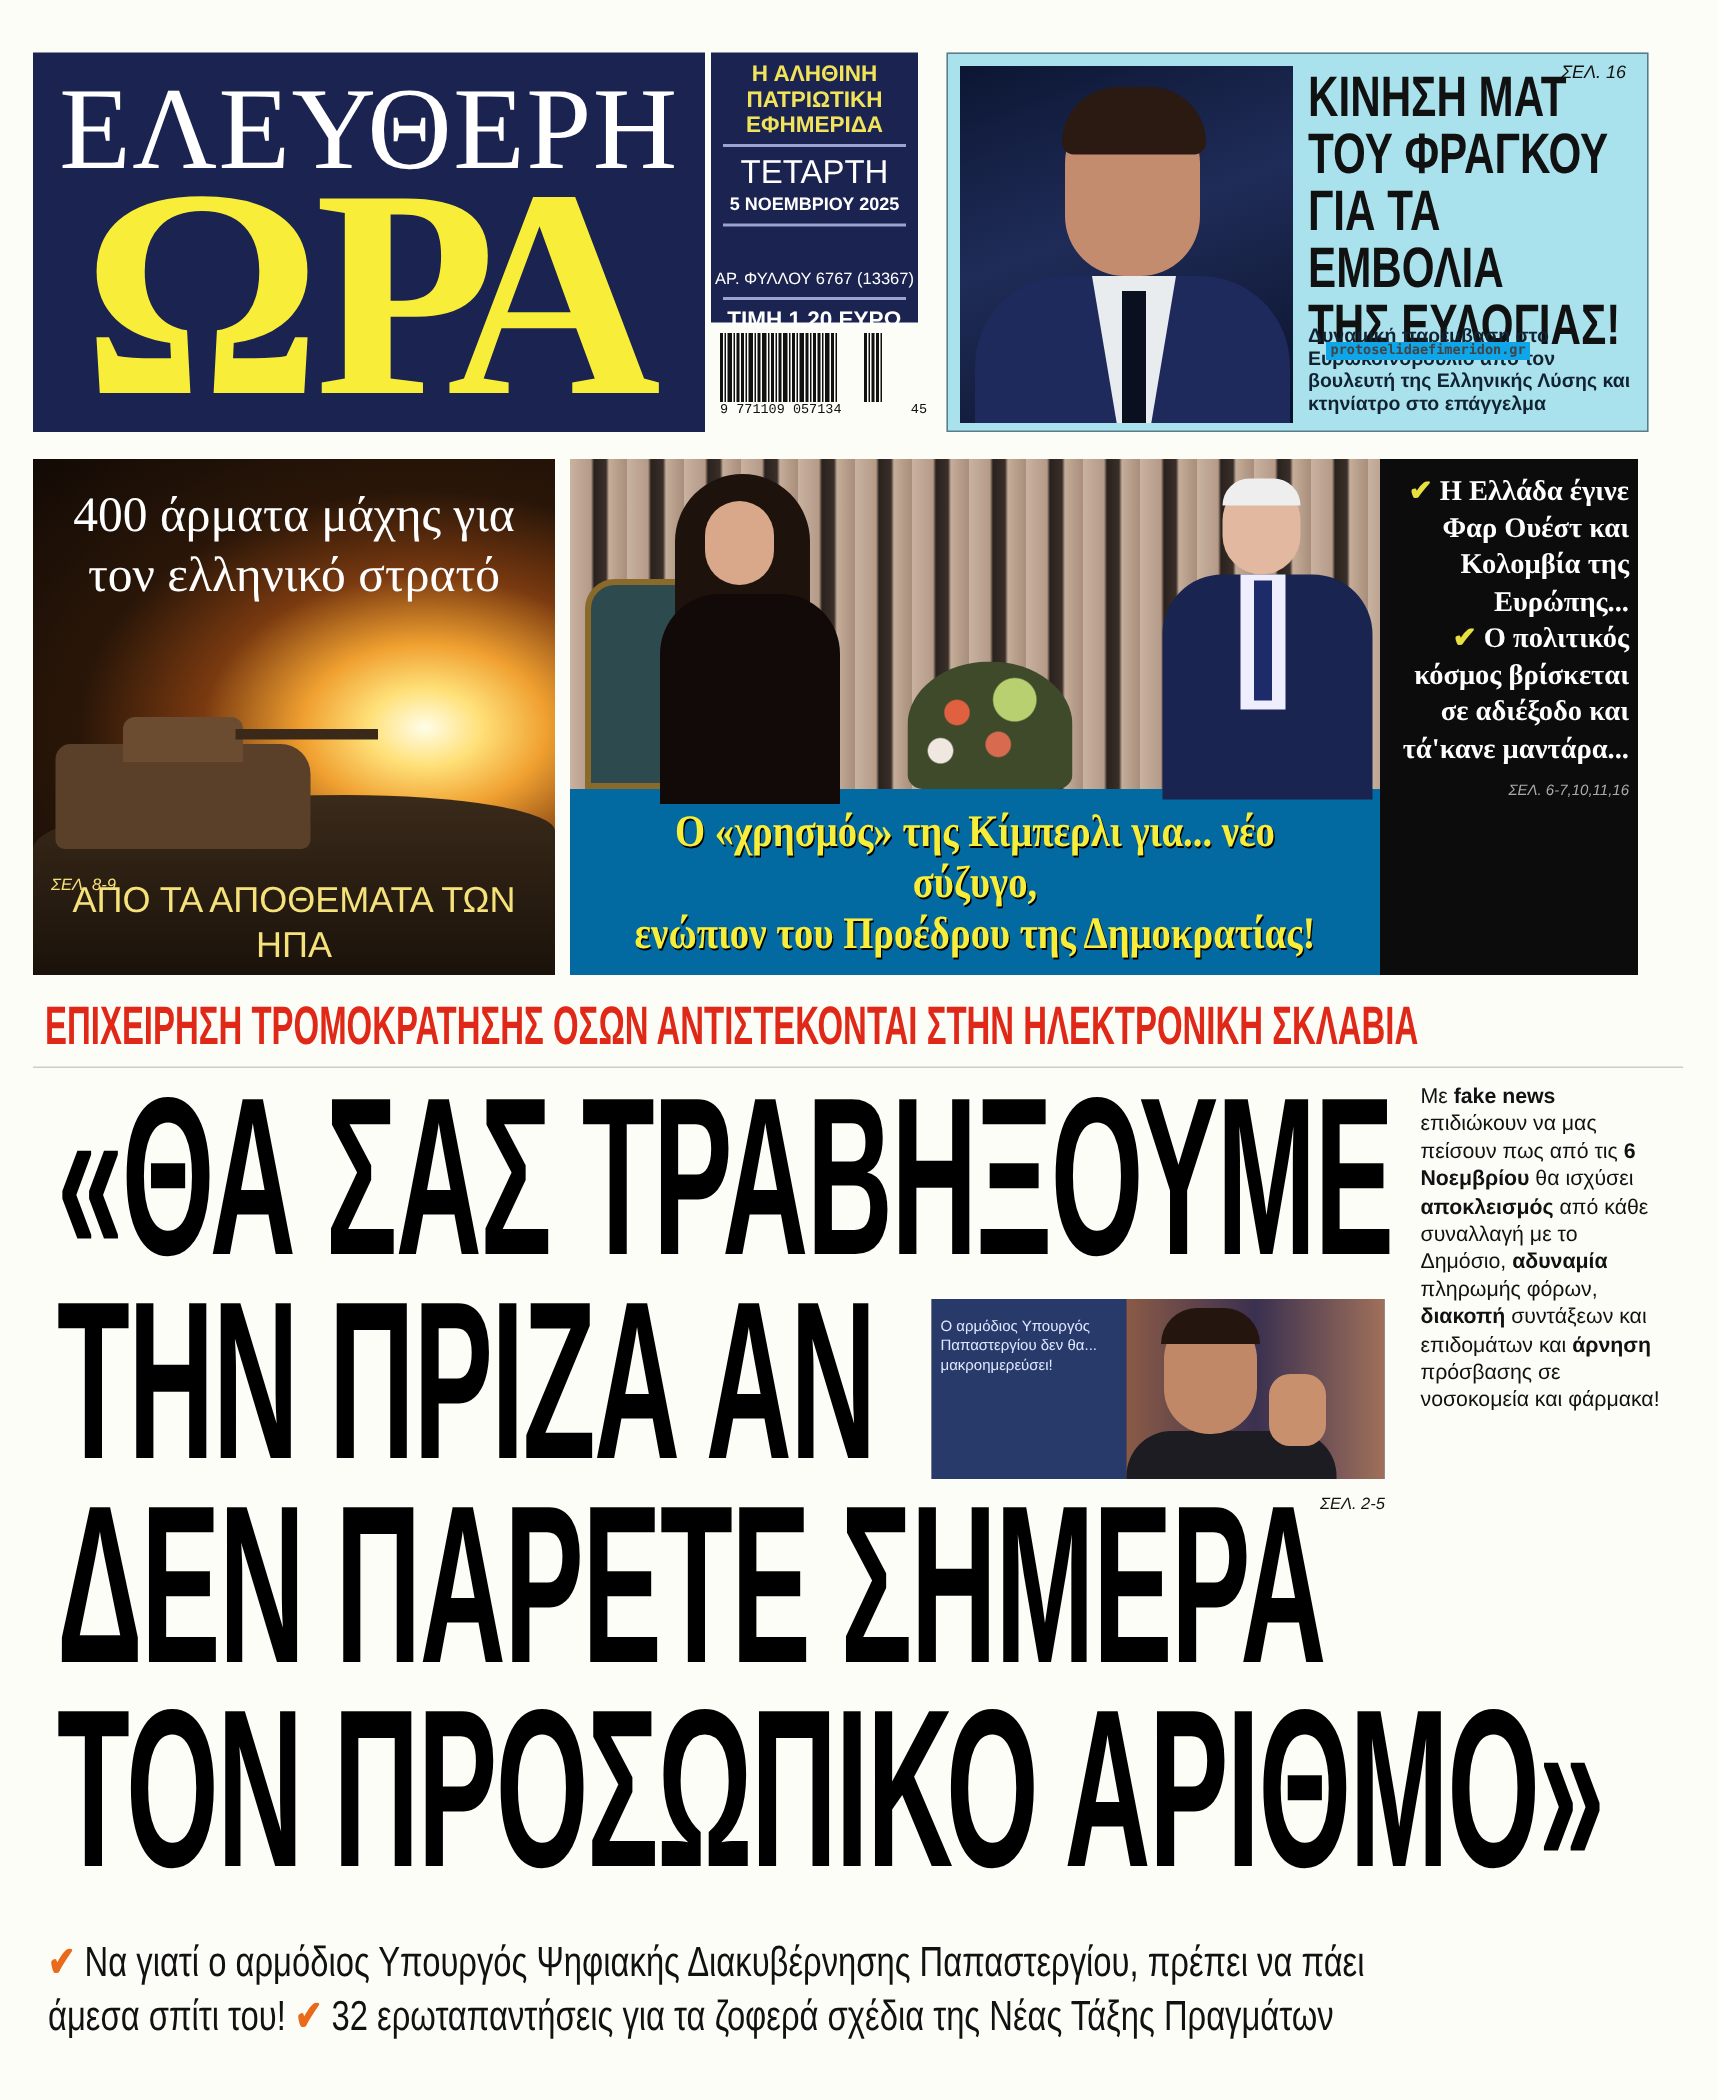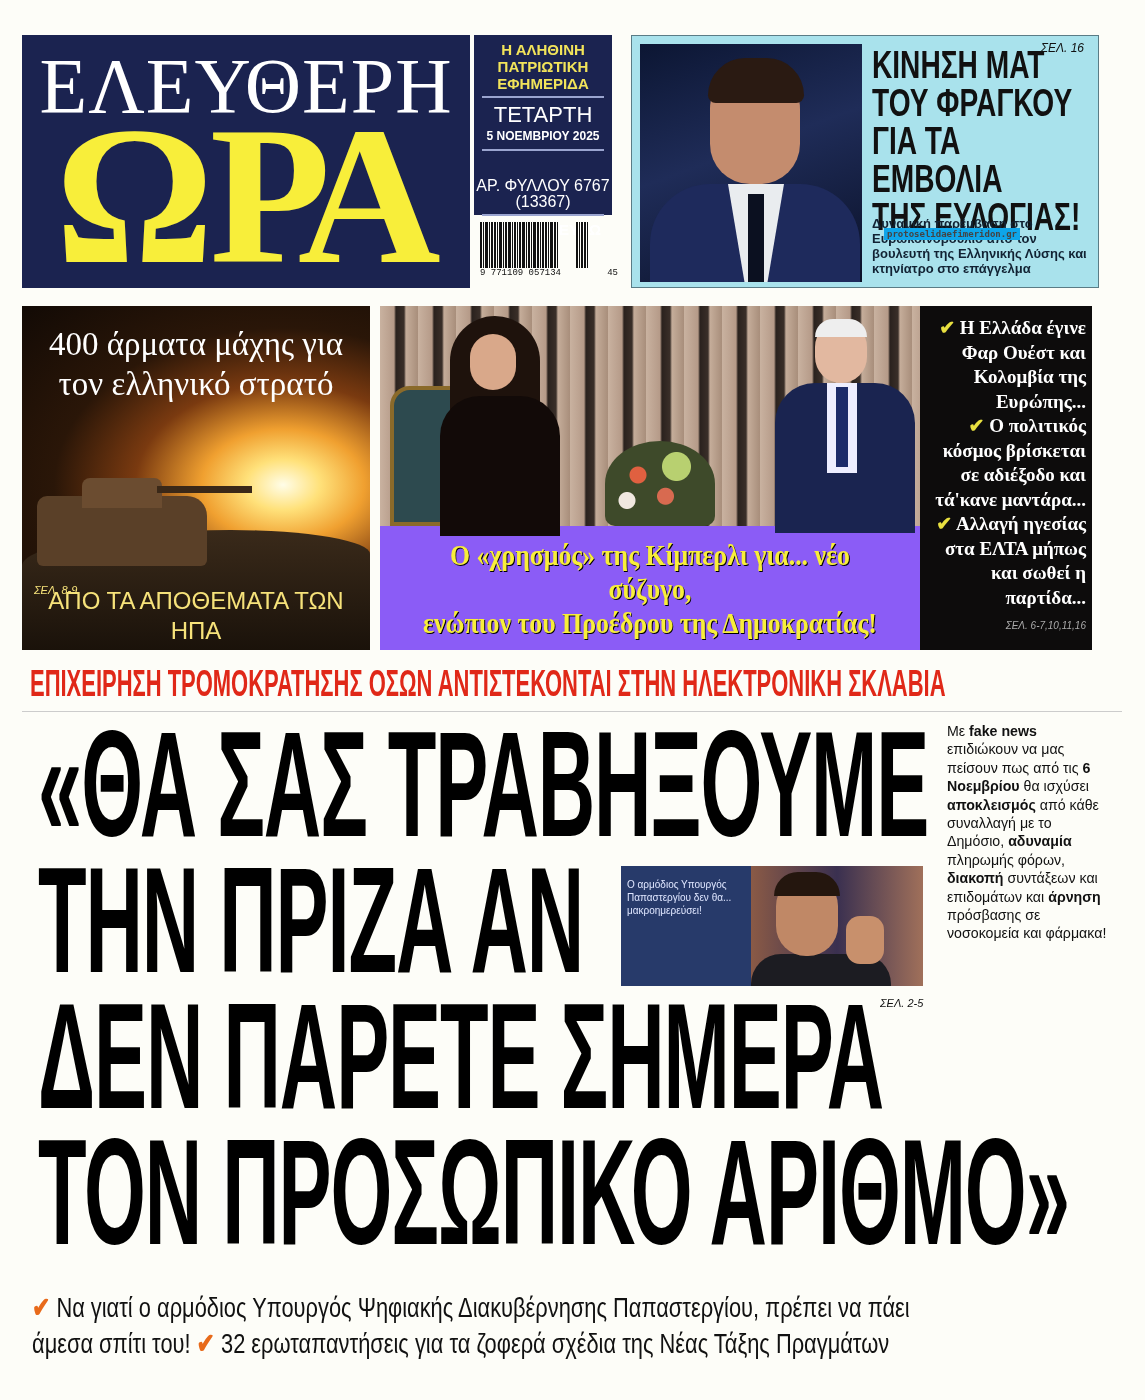--- a/index.html
+++ b/index.html
@@ -11,21 +11,21 @@
   .mast-top { position: absolute; left: 0; top: 12px; width: 448px; text-align: center; color: #fff;
     font-family: "Liberation Serif", serif; font-size: 78px; letter-spacing: 1px; line-height: 1; }
   .mast-big { position: absolute; left: 0; top: 62px; width: 448px; text-align: center; color: #f8ee3a;
     font-family: "Liberation Serif", serif; font-size: 198px; font-weight: 700; line-height: 1; letter-spacing: -4px; }
   .infobox { position: absolute; left: 474px; top: 35px; width: 138px; height: 180px; background: #1b2350; color: #fff;
     text-align: center; padding-top: 6px; }
   .info-slogan { color: #f2e45a; font-size: 15px; font-weight: 700; line-height: 17px; }
   .info-rule { height: 2px; background: #9aa4cf; margin: 4px 8px; }
   .info-day { font-size: 22px; line-height: 26px; }
   .info-date { font-size: 12px; font-weight: 700; line-height: 17px; }
-  .info-issue { font-size: 16px; line-height: 16px; margin-top: 27px; }
+  .info-issue { font-size: 11px; line-height: 16px; margin-top: 27px; }
   .info-price { font-size: 15px; font-weight: 700; line-height: 20px; }
   .barcode { position: absolute; left: 480px; top: 222px; width: 138px; height: 60px; }
   .barcode .bars { display: flex; align-items: flex-end; height: 46px; gap: 1px; }
   .barcode .bars span { display: block; background: #111; height: 46px; }
   .barcode .digits { font-family: "Liberation Mono", monospace; font-size: 9px; display: flex; justify-content: space-between; }
 
   
   .top-story { position: absolute; left: 631px; top: 35px; width: 468px; height: 253px; background: #a9e2ec; border: 1px solid #5a7c86; }
   .top-photo { position: absolute; left: 8px; top: 8px; width: 222px; height: 238px;
     background: linear-gradient(160deg, #0c1633 0%, #1f2c58 45%, #0a1128 100%); overflow: hidden; }
@@ -47,21 +47,21 @@
   .tank-box .ground { position: absolute; left: 0; bottom: 0; width: 100%; height: 120px; background: linear-gradient(180deg, #3a2a1a 0%, #1a120a 100%); border-radius: 60% 40% 0 0 / 30% 20% 0 0; }
   .tank-box .tank { position: absolute; left: 15px; top: 190px; width: 170px; height: 70px; background: #5a4028; border-radius: 10px 20px 6px 6px; }
   .tank-box .turret { position: absolute; left: 60px; top: 172px; width: 80px; height: 30px; background: #6b4c30; border-radius: 8px 8px 0 0; }
   .tank-box .gun { position: absolute; left: 135px; top: 180px; width: 95px; height: 7px; background: #3a2818; }
   .tank-title { position: absolute; left: 0; top: 18px; width: 100%; text-align: center; color: #fff; font-family: "Liberation Serif", serif;
     font-size: 33px; line-height: 40px; }
   .tank-page { position: absolute; left: 12px; top: 278px; color: #f6e27a; font-size: 11px; font-style: italic; }
   .tank-caption { position: absolute; left: 0; top: 280px; width: 100%; text-align: center; color: #f6e27a; font-family: "Liberation Sans", sans-serif;
     font-size: 24px; line-height: 30px; }
 
-  .meeting { position: absolute; left: 380px; top: 306px; width: 540px; height: 344px; background: #8b5cf6; overflow: hidden; }
+  .meeting { position: absolute; left: 380px; top: 306px; width: 540px; height: 344px; background: #0369a1; overflow: hidden; }
   .curtain { position: absolute; left: 0; top: 0; width: 540px; height: 220px;
     background: repeating-linear-gradient(90deg, #c9b2a0 0px, #b59a88 14px, #2a221e 16px, #3a2f29 24px, #c5ad9a 26px, #a88e7b 38px); }
   .person-left { position: absolute; left: 60px; top: 10px; width: 120px; height: 210px; }
   .person-left .hair { position: absolute; left: 10px; top: 0; width: 90px; height: 150px; background: #1e120c; border-radius: 45px 45px 10px 10px; }
   .person-left .face { position: absolute; left: 30px; top: 18px; width: 46px; height: 56px; border-radius: 23px; background: #d9a88a; }
   .person-left .body { position: absolute; left: 0; top: 80px; width: 120px; height: 140px; background: #120a08; border-radius: 40px 40px 0 0; }
   .chair-l { position: absolute; left: 10px; top: 80px; width: 140px; height: 140px; background: #2d4a4f; border: 4px solid #8a6a2a; border-radius: 20px 20px 0 0; }
   .person-right { position: absolute; left: 395px; top: 15px; width: 140px; height: 210px; }
   .person-right .face { position: absolute; left: 40px; top: 0; width: 52px; height: 62px; border-radius: 26px; background: #e2b8a0; }
   .person-right .hair { position: absolute; left: 40px; top: -2px; width: 52px; height: 18px; border-radius: 26px 26px 0 0; background: #eee; }
@@ -220,21 +220,20 @@
   </div>
   <div class="meeting-caption">
     <div>Ο «χρησμός» της Κίμπερλι για... νέο σύζυγο,</div>
     <div>ενώπιον του Προέδρου της Δημοκρατίας!</div>
   </div>
 </div>
 
 <div class="bullets-dark">
   <div><span class="check-y">✔</span> <span>Η Ελλάδα έγινε Φαρ Ουέστ και Κολομβία της Ευρώπης...</span></div>
   <div><span class="check-y">✔</span> <span>Ο πολιτικός κόσμος βρίσκεται σε αδιέξοδο και τά'κανε μαντάρα...</span></div>
-  <div><span class="check-y">✔</span> <span>Αλλαγή ηγεσίας στα ΕΛΤΑ μήπως και σωθεί η παρτίδα...</span></div>
   <div class="page">ΣΕΛ. 6-7,10,11,16</div>
 </div>
 
 <div class="kicker">ΕΠΙΧΕΙΡΗΣΗ ΤΡΟΜΟΚΡΑΤΗΣΗΣ ΟΣΩΝ ΑΝΤΙΣΤΕΚΟΝΤΑΙ ΣΤΗΝ ΗΛΕΚΤΡΟΝΙΚΗ ΣΚΛΑΒΙΑ</div>
 <div class="rule"></div>
 
 <div class="headline">
   <span class="line">«ΘΑ ΣΑΣ ΤΡΑΒΗΞΟΥΜΕ</span>
   <span class="line">ΤΗΝ ΠΡΙΖΑ ΑΝ</span>
   <span class="line">ΔΕΝ ΠΑΡΕΤΕ ΣΗΜΕΡΑ</span>

